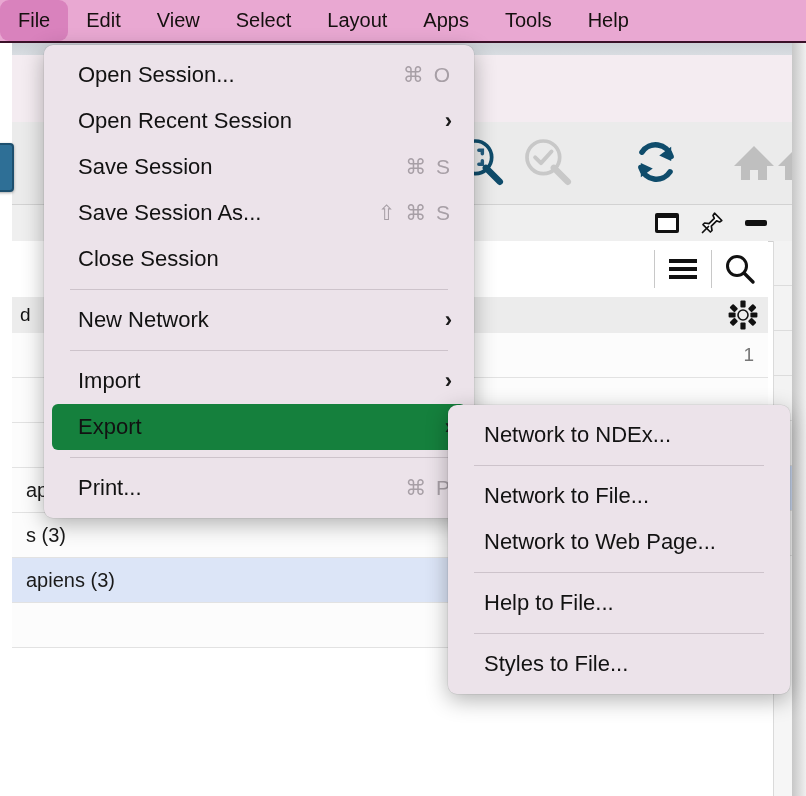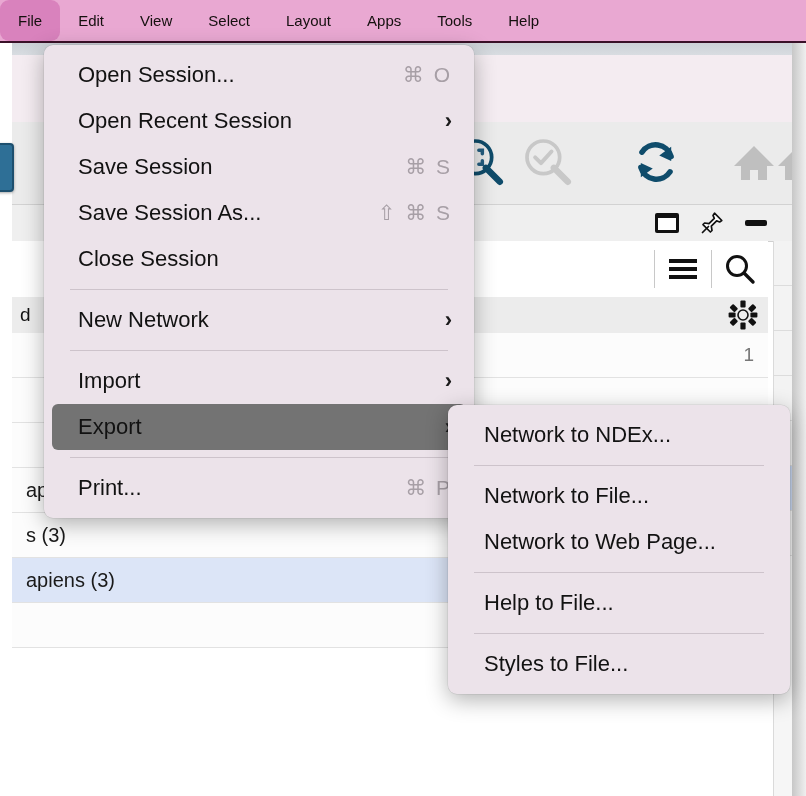--- a/index.html
+++ b/index.html
@@ -135,21 +135,21 @@
     left: 0; top: 0; right: 0; height: 41px;
     background: #e9a8d2;
     border-bottom: 2px solid #3a1028;
     display: flex; align-items: center;
     z-index: 40;
   }
   .menubar-item {
     height: 41px;
     display: flex; align-items: center;
     padding: 0 18px;
-    font-size: 15px;
+    font-size: 20px;
     color: #15100f;
     white-space: nowrap;
   }
   .menubar-item.active {
     background: #d982bd;
     border-radius: 9px;
     height: 41px;
   }
 
   
@@ -168,21 +168,21 @@
     position: relative;
     display: flex; align-items: center;
     height: 46px;
     margin: 0 8px;
     padding: 0 14px 0 26px;
     border-radius: 6px;
     font-size: 22px;
     color: #121212;
     white-space: nowrap;
   }
-  .mi.hl-gray { background: #737373; gap: 8px; }
+  .mi.hl-gray { background: #15803d; gap: 8px; }
   .mi.hl-blue { background: #4a9bf2; color: #ffffff; }
   .mi .label { flex: 0 0 auto; }
   .mi .accel {
     margin-left: auto;
     color: #a79fa6;
     font-size: 21px;
     letter-spacing: 2px;
   }
   .mi .chev {
     margin-left: auto;

